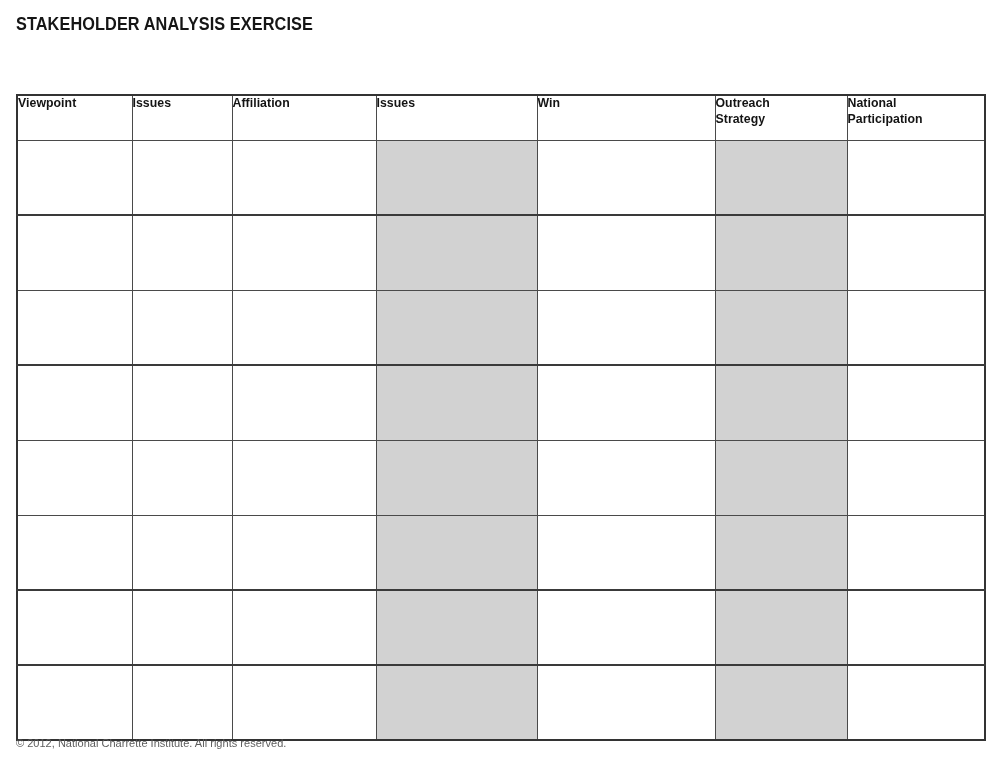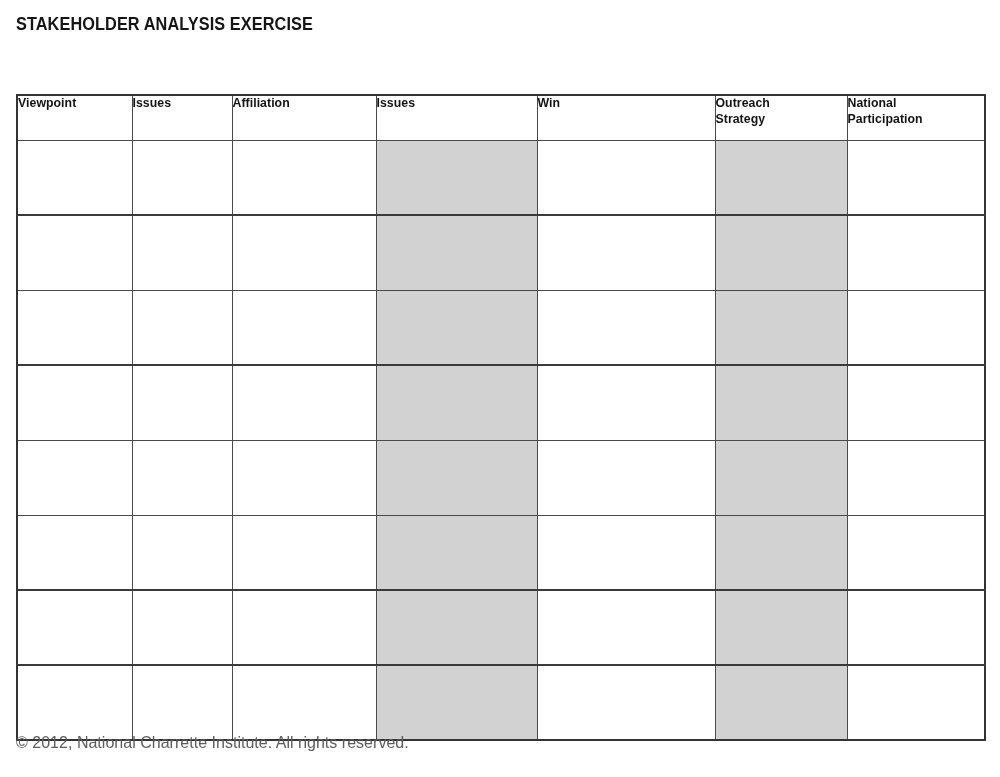--- a/index.html
+++ b/index.html
@@ -90,21 +90,21 @@
   tr.body-row.last > td { border-bottom: 2px solid #333333; }
 
   
   #footer-note {
     position: absolute;
     left: 16px;
     top: 735px;
     width: 700px;
     height: 16px;
     line-height: 16px;
-    font-size: 16px;
+    font-size: 11px;
     color: #5d5d5d;
     letter-spacing: 0.02px;
     white-space: nowrap;
   }
 </style>
 </head>
 <body>
 
 <div id="page-title">STAKEHOLDER ANALYSIS EXERCISE</div>
 

